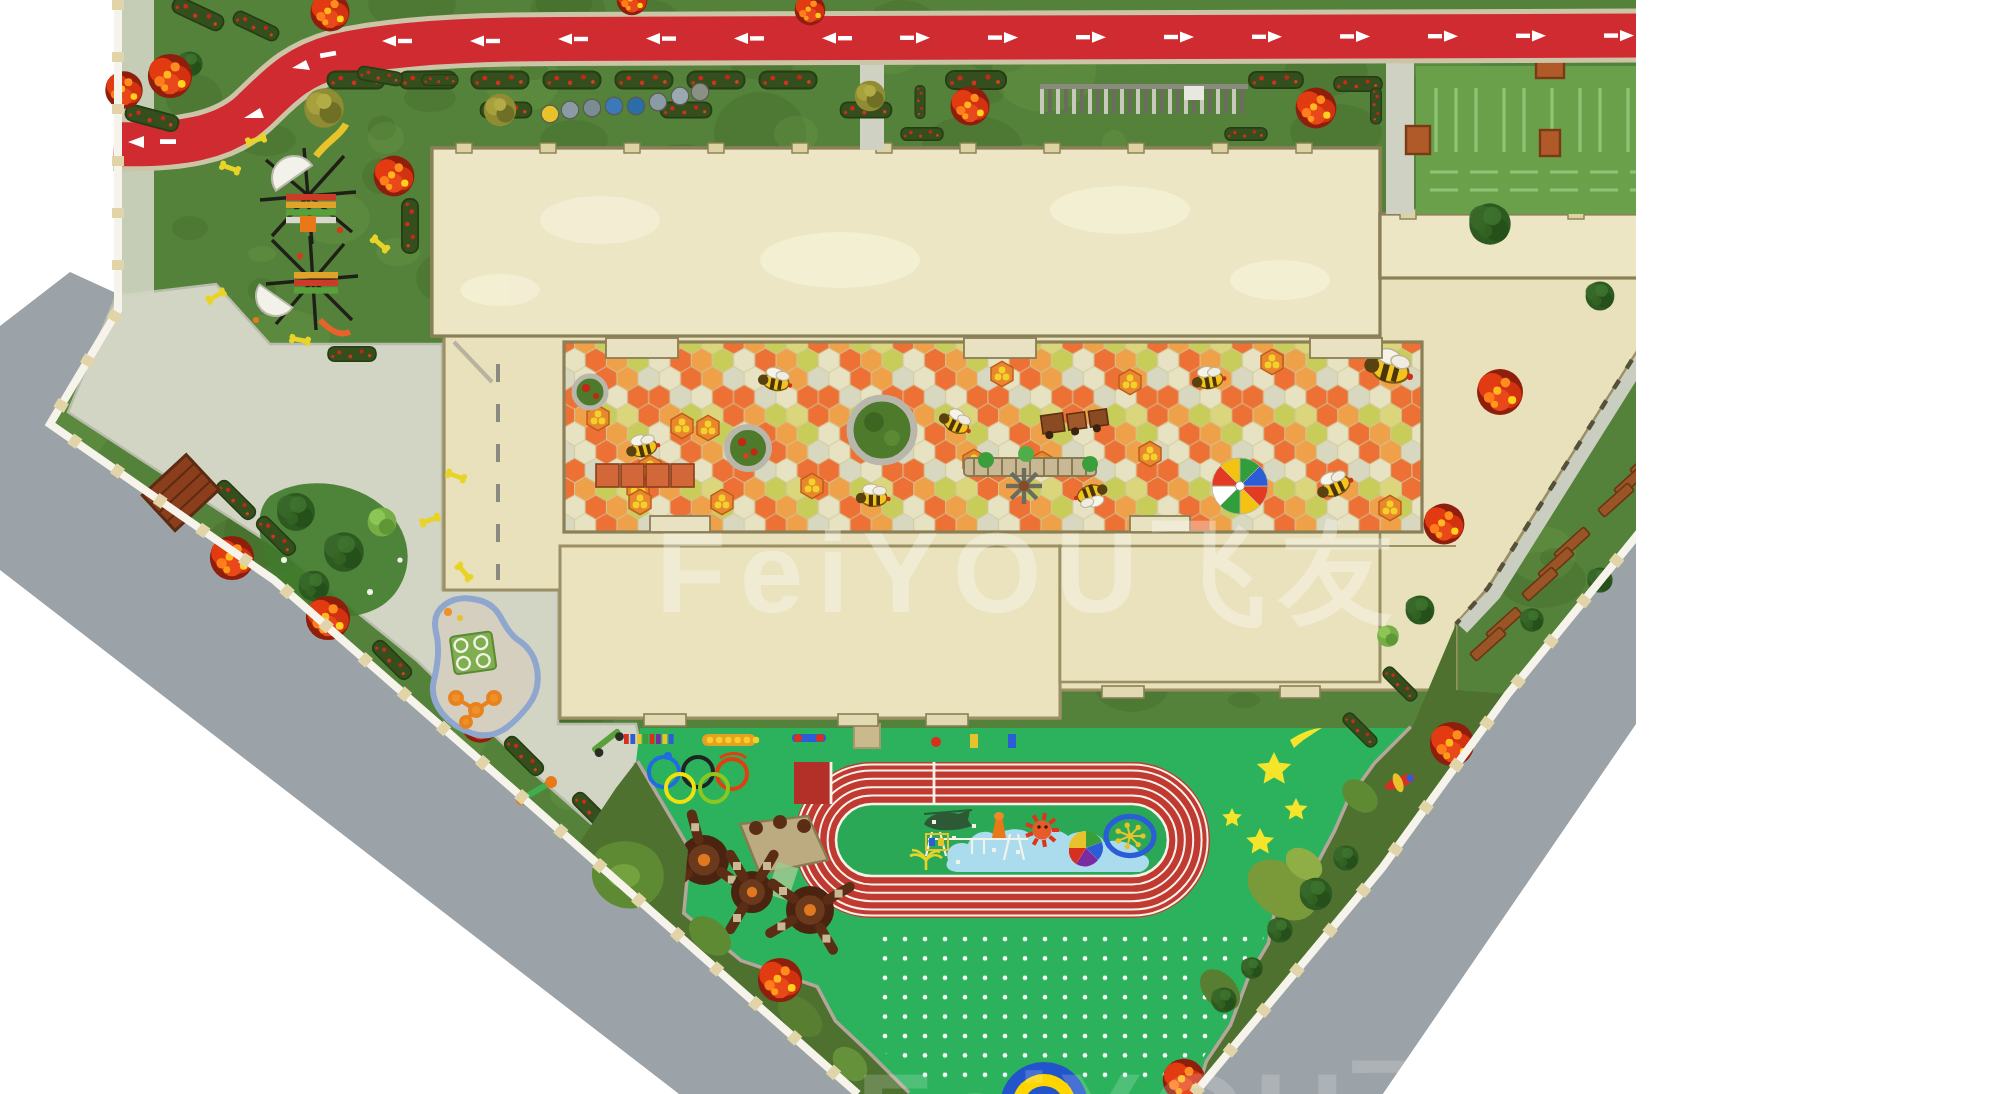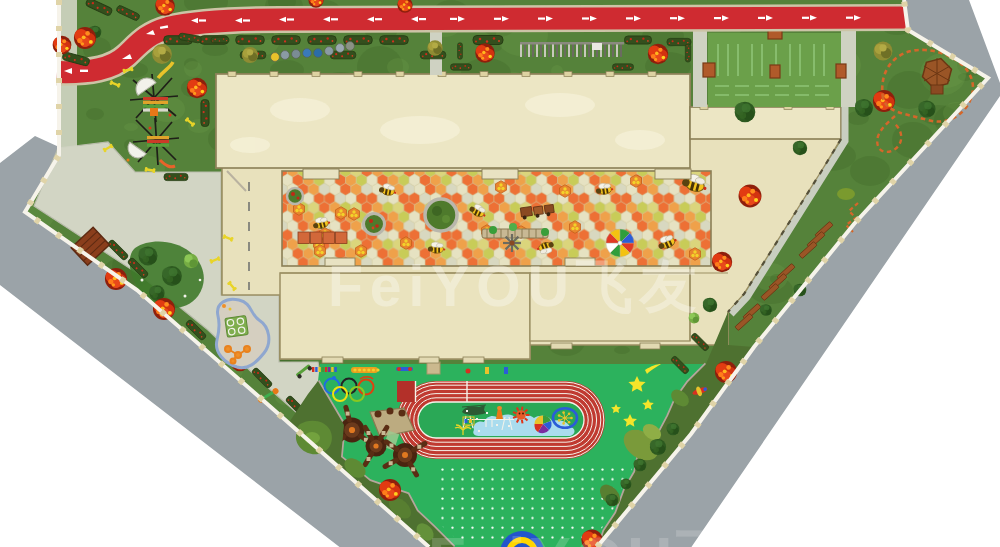--- a/index.html
+++ b/index.html
@@ -1,17 +1,17 @@
 <!DOCTYPE html>
 <html><head>
 <meta charset="utf-8">
 <title>Kindergarten Master Plan</title>
 <style>
 html,body{margin:0;padding:0;background:#ffffff;font-family:"Liberation Sans",sans-serif;}
-#plan{width:1000px;height:547px;overflow:hidden;position:relative;}
+#plan{width:818px;height:547px;overflow:hidden;position:relative;}
 </style>
 </head>
 <body>
 
 <div id="plan">
 <svg xmlns="http://www.w3.org/2000/svg" width="1000" height="547" viewBox="0 0 1000 547">
 <defs>
 <pattern id="hexpat" x="282" y="171" width="42.40" height="36.72" patternUnits="userSpaceOnUse">
 <rect width="42.40" height="36.72" fill="#d9d9b4"></rect>
           <polygon points="-5.3,-3.1 -10.6,-6.1 -10.6,-12.2 -5.3,-15.3 -0.0,-12.2 0.0,-6.1" fill="#ed7035" stroke="#cfc89a" stroke-width="0.4"></polygon>

